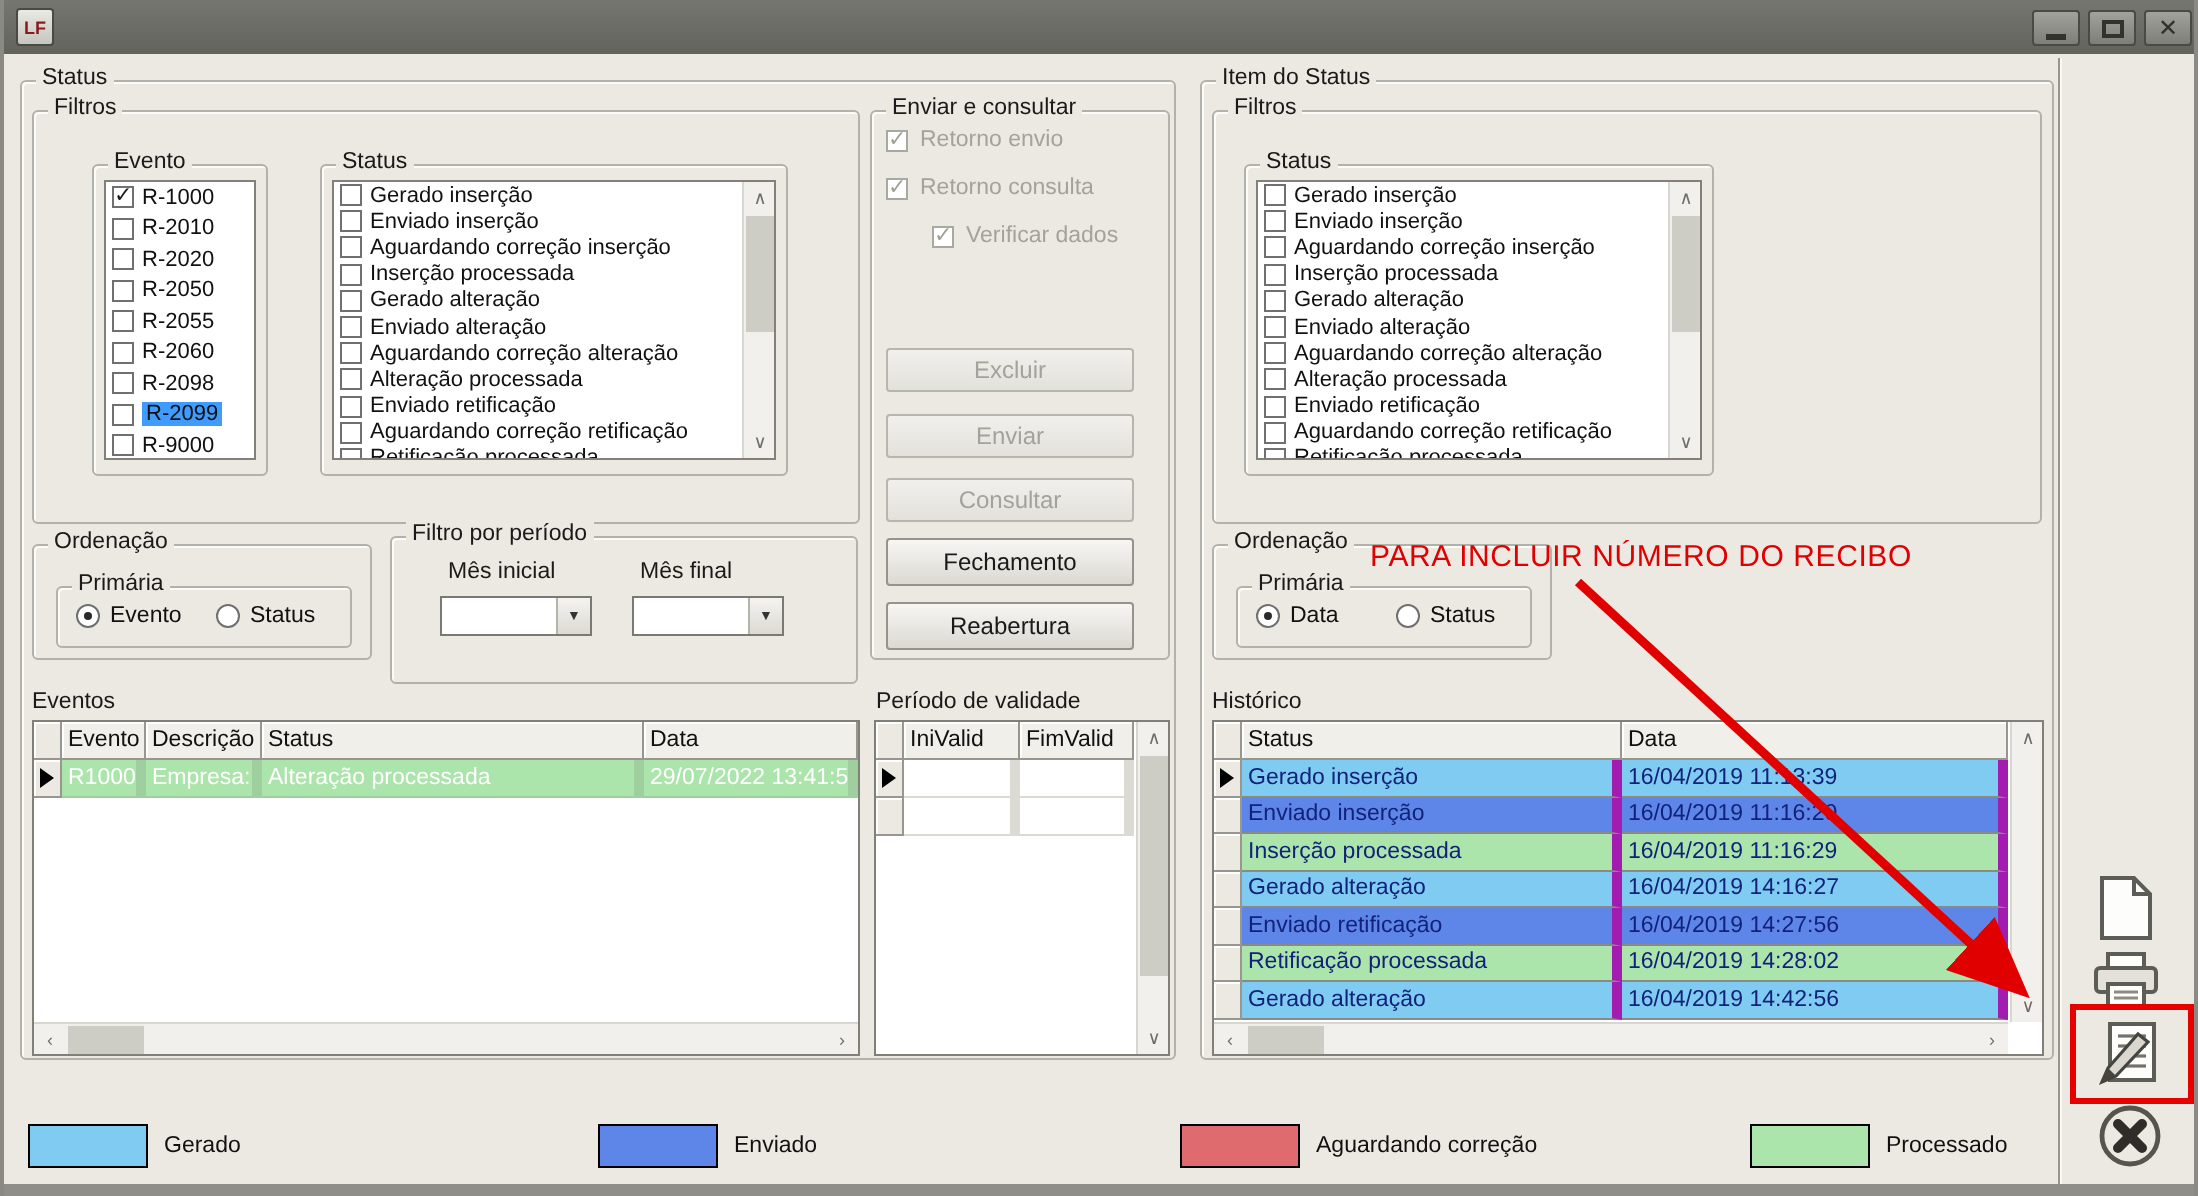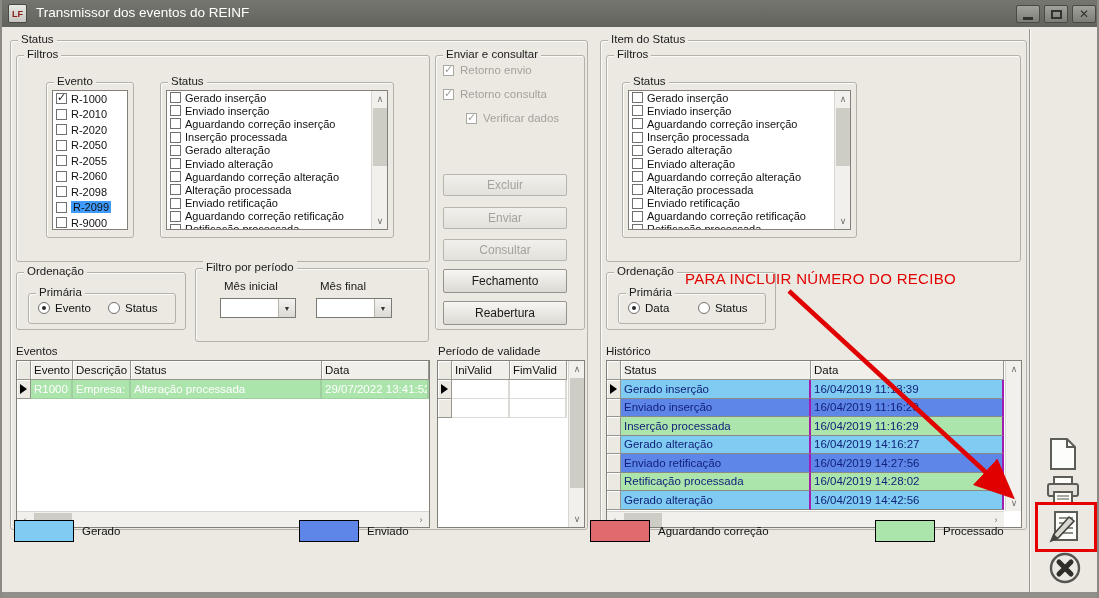--- a/index.html
+++ b/index.html
@@ -61,46 +61,45 @@
   .g-head { display:flex; height:19px; }
   .gh { background:#f1efe9; border-right:1px solid #98978f; border-bottom:1px solid #98978f;
         box-shadow:inset 1px 1px 0 #fff; font-size:11.5px; color:#111; display:flex; align-items:center; padding-left:3px; }
   .g-row { display:flex; height:19px; }
   .g-row.h-row { height:18.5px; }
   .gsel { width:14px; flex:none; background:#ebe9e2; border-right:1px solid #98978f; border-bottom:1px solid #98978f;
           box-shadow:inset 1px 1px 0 #fff; position:relative; }
   .gsel.cur::after { content:""; position:absolute; left:3px; top:4px; border-left:7px solid #000;
                      border-top:5px solid transparent; border-bottom:5px solid transparent; }
   .gc { font-size:11.5px; display:flex; align-items:center; padding-left:3px; overflow:hidden; white-space:nowrap;
-        border-right:2px solid #a21caf; border-bottom:1px solid #8a8a84; color:#12227a; }
+        border-right:5px solid #a21caf; border-bottom:1px solid #8a8a84; color:#12227a; }
   .row-gerado    { background:var(--c-gerado); }
   .row-enviado   { background:var(--c-enviado); }
   .row-processado{ background:var(--c-processado); }
   .ev-data-row .gc { background:var(--c-processado); color:#fff; border-right-color:#9fcf9f; border-bottom-color:#9fcf9f; }
   .empty-row .gc { border-right-color:#dcdad4; border-bottom-color:#dcdad4; }
   
-  .legend-item { position:absolute; top:520px; display:flex; align-items:center; gap:8px; }
+  .legend-item { position:absolute; top:562px; display:flex; align-items:center; gap:8px; }
   .swatch { width:60px; height:22px; border:1px solid #000; }
   .sw-gerado { background:var(--c-gerado); } .sw-enviado { background:var(--c-enviado); }
   .sw-aguardando { background:var(--c-aguardando); } .sw-processado { background:var(--c-processado); }
   .legend-item span { font-size:11.5px; color:#111; }
   
   .annotation { position:absolute; left:683px; top:270px; font-size:15px; letter-spacing:.3px; color:var(--c-annotation); }
   .overlay { position:absolute; left:0; top:0; pointer-events:none; }
   .red-box { position:absolute; left:1033px; top:502px; width:62px; height:50px; border:3px solid #e60000; }
   .tool-icon { position:absolute; left:1045px; }
 </style>
 </head>
 <body>
 
 <div class="window">
 
   <div class="titlebar">
     <div class="lf-logo">LF</div>
-    <div class="title-text">Transmissor dos eventos do REINF</div>
     <div class="winbtn wb-min">
         <div class="glyph-min"></div>
       </div>
     <div class="winbtn wb-max">
         <div class="glyph-max"></div>
       </div>
     <div class="winbtn wb-close">
         <div class="glyph-close">✕</div>
       </div>
   </div>

